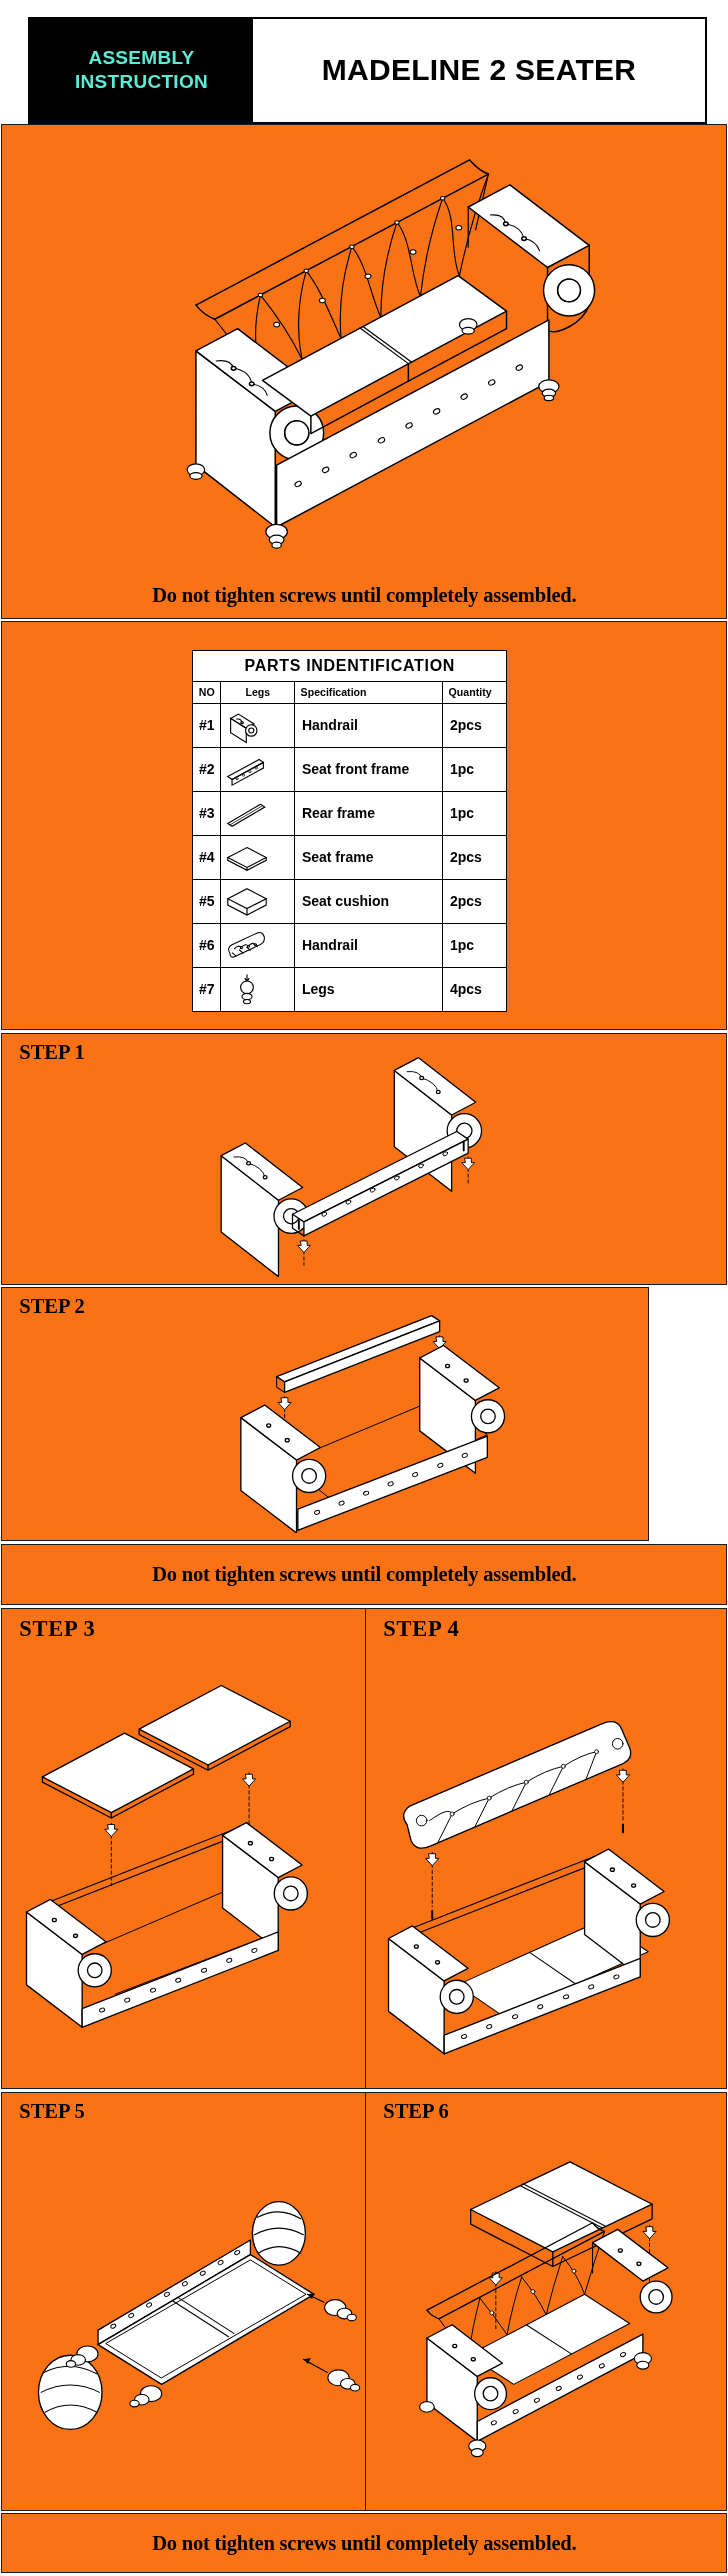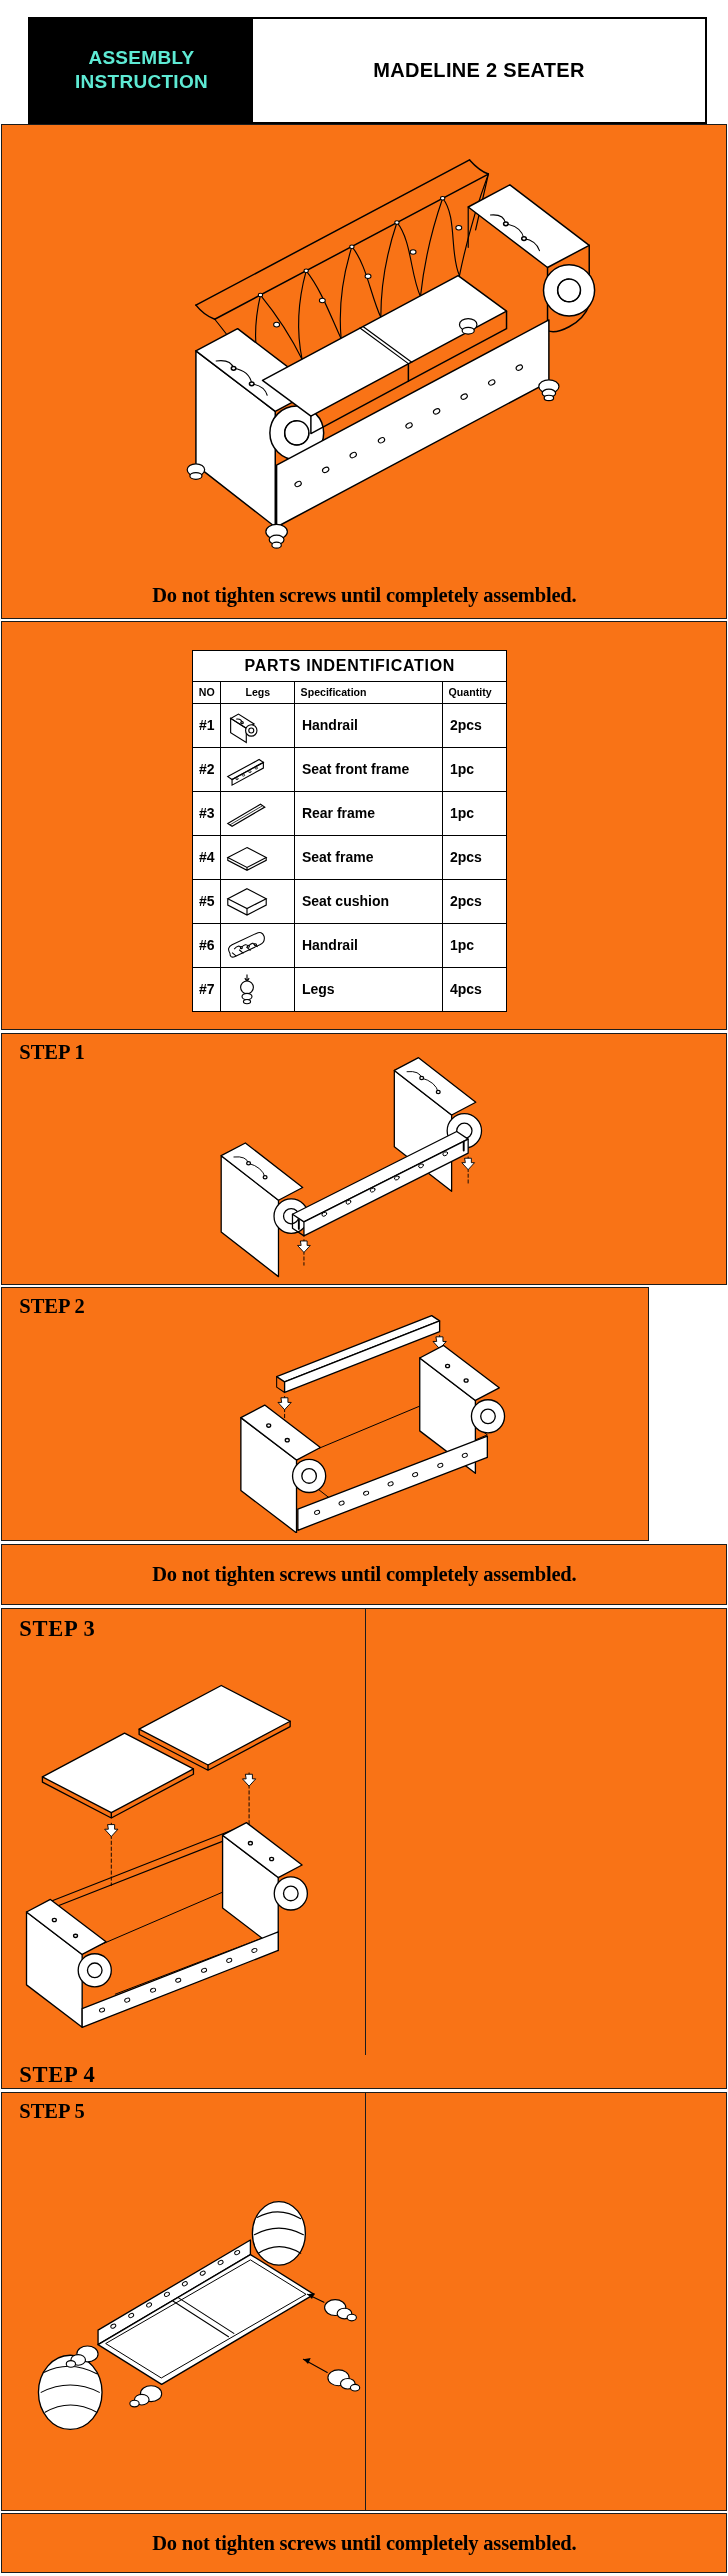--- a/index.html
+++ b/index.html
@@ -3,41 +3,41 @@
 <meta charset="utf-8">
 <style>
   html,body{margin:0;padding:0;background:#fff;}
   body{width:728px;height:2576px;position:relative;font-family:"Liberation Sans",sans-serif;color:#000;}
   .abs{position:absolute;}
   .box{position:absolute;border:1.3px solid #1c1c1c;background:#f97316;box-sizing:border-box;}
   
   .header-box{position:absolute;left:28px;top:16.6px;width:679px;height:107px;border:2px solid #000;display:flex;box-sizing:border-box;}
   .badge{width:223px;background:#000;color:#5eead4;display:flex;flex-direction:column;justify-content:center;align-items:center;line-height:1.25;
          font-weight:bold;font-size:19px;letter-spacing:0.3px;}
-  .product{flex:1;display:flex;align-items:center;justify-content:center;font-weight:bold;font-size:20px;letter-spacing:0.3px;}
+  .product{flex:1;display:flex;align-items:center;justify-content:center;font-weight:bold;font-size:30px;letter-spacing:0.3px;}
   
   .warn{position:absolute;left:0;right:0;text-align:center;font-family:"Liberation Serif",serif;font-weight:bold;font-size:20.5px;letter-spacing:-0.2px;}
   .warn-center{display:flex;align-items:center;justify-content:center;}
   .warn-center .warn{position:static;}
   
   .step-label{font-family:"Liberation Serif",serif;font-weight:bold;font-size:20.5px;padding:6.6px 0 0 17px;}
   .step-label.wide{font-size:22.5px;letter-spacing:0.7px;}
   
   table.parts{border-collapse:collapse;position:absolute;left:190px;top:28px;table-layout:fixed;background:#fff;}
   table.parts td,table.parts th{border:1.3px solid #000;padding:0;box-sizing:border-box;background:#fff;}
   .t-title{height:30.5px;text-align:center;font-weight:bold;font-size:16px;letter-spacing:0.7px;}
   .t-head td{height:22px;font-weight:bold;font-size:10.6px;text-align:center;}
   .t-row td{height:44px;font-weight:bold;font-size:14px;}
   .c-no{width:28px;text-align:center;}
   .c-part{width:74px;text-align:center;}
   .c-spec{width:148px;padding-left:6.6px !important;}
   .c-qty{width:64px;padding-left:6.6px !important;}
   .t-head .c-spec,.t-head .c-qty{padding-left:5.3px !important;text-align:left;}
   
-  .split{display:flex;flex-direction:column;}
+  .split{display:flex;}
   .cell{position:relative;box-sizing:border-box;height:100%;}
   .cell-l{width:364px;border-right:1.3px solid #1c1c1c;}
   .cell-r{flex:1;}
   svg{display:block;}
 </style>
 </head>
 <body>
 
 <div class="header-box">
   <div class="badge">
@@ -479,20 +479,21 @@
           <ellipse cx="519" cy="377" rx="11" ry="8"></ellipse>
           <ellipse cx="530" cy="383" rx="7" ry="5"></ellipse>
       </g>
       <path d="M483,254 L458,242" stroke-width="1.6"></path>
         <path d="M458,242 l11,-2 l-4,9 z" fill="#000" stroke="none"></path>
       <path d="M488,360 L452,340" stroke-width="1.6"></path>
         <path d="M452,340 l11,-2 l-4,9 z" fill="#000" stroke="none"></path>
     </svg>
   </div>
   <div class="cell cell-r">
+    <div class="step-label">STEP 6</div>
     <svg class="abs" style="left:0px;top:37px;" width="361" height="371" viewBox="0 0 545 560" fill="none" stroke="#000" stroke-width="2" stroke-linejoin="round" stroke-linecap="round">
 
       <path d="M158,120 L308,48 L432,112 L282,184 Z" fill="#fff"></path>
       <path d="M233,84 L357,148 M237,81 L361,145" stroke-width="1.6"></path>
       <path d="M158,120 L158,142 L282,206 L282,184 M282,206 L432,134 L432,112"></path>
 
       <path d="M196,214 L196,300" stroke-width="1.4" stroke-dasharray="5 4"></path>
       <path d="M191,216 h10 v7 h5 l-10,11 l-10,-11 h5 z" fill="#fff" stroke-width="1.4"></path>
       <path d="M428,144 L428,228" stroke-width="1.4" stroke-dasharray="5 4"></path>
       <path d="M423,146 h10 v7 h5 l-10,11 l-10,-11 h5 z" fill="#fff" stroke-width="1.4"></path>

